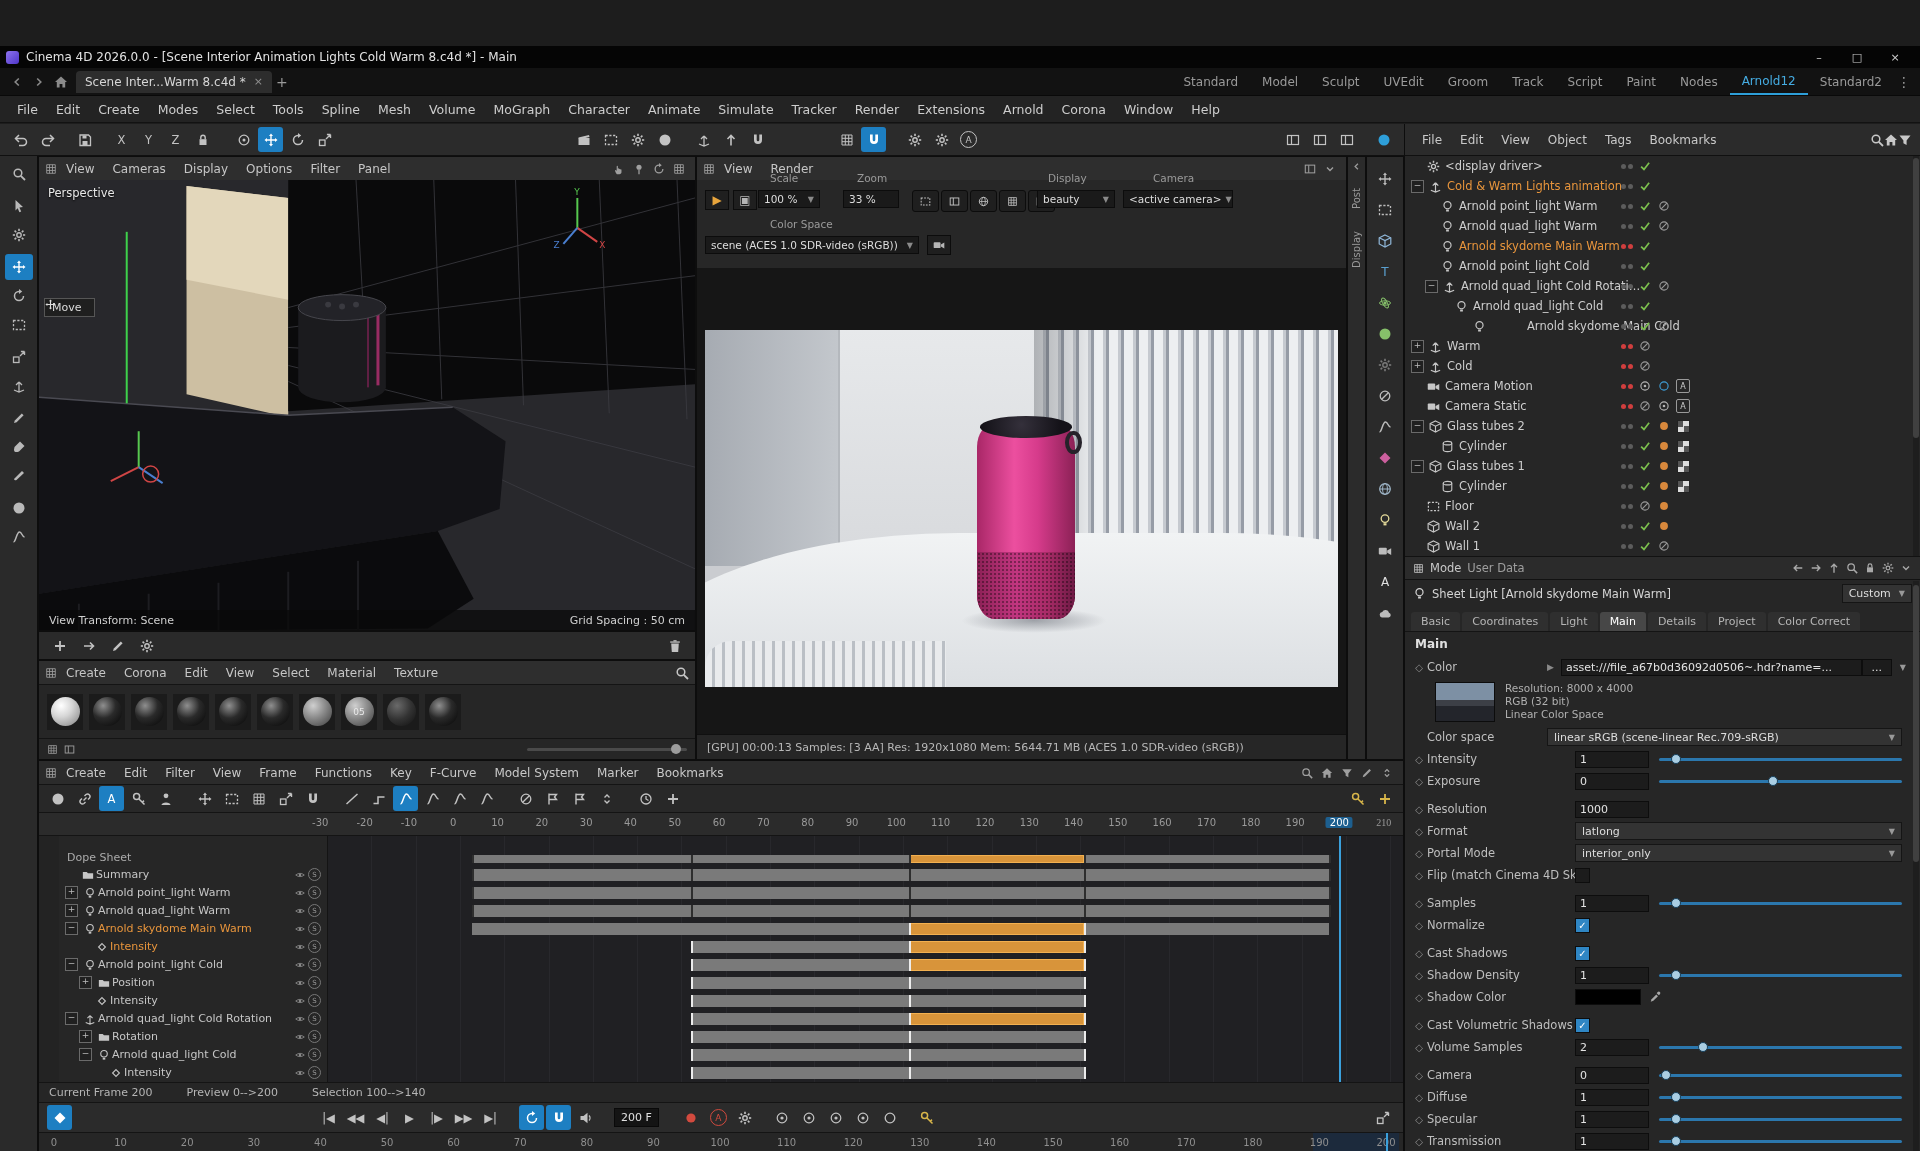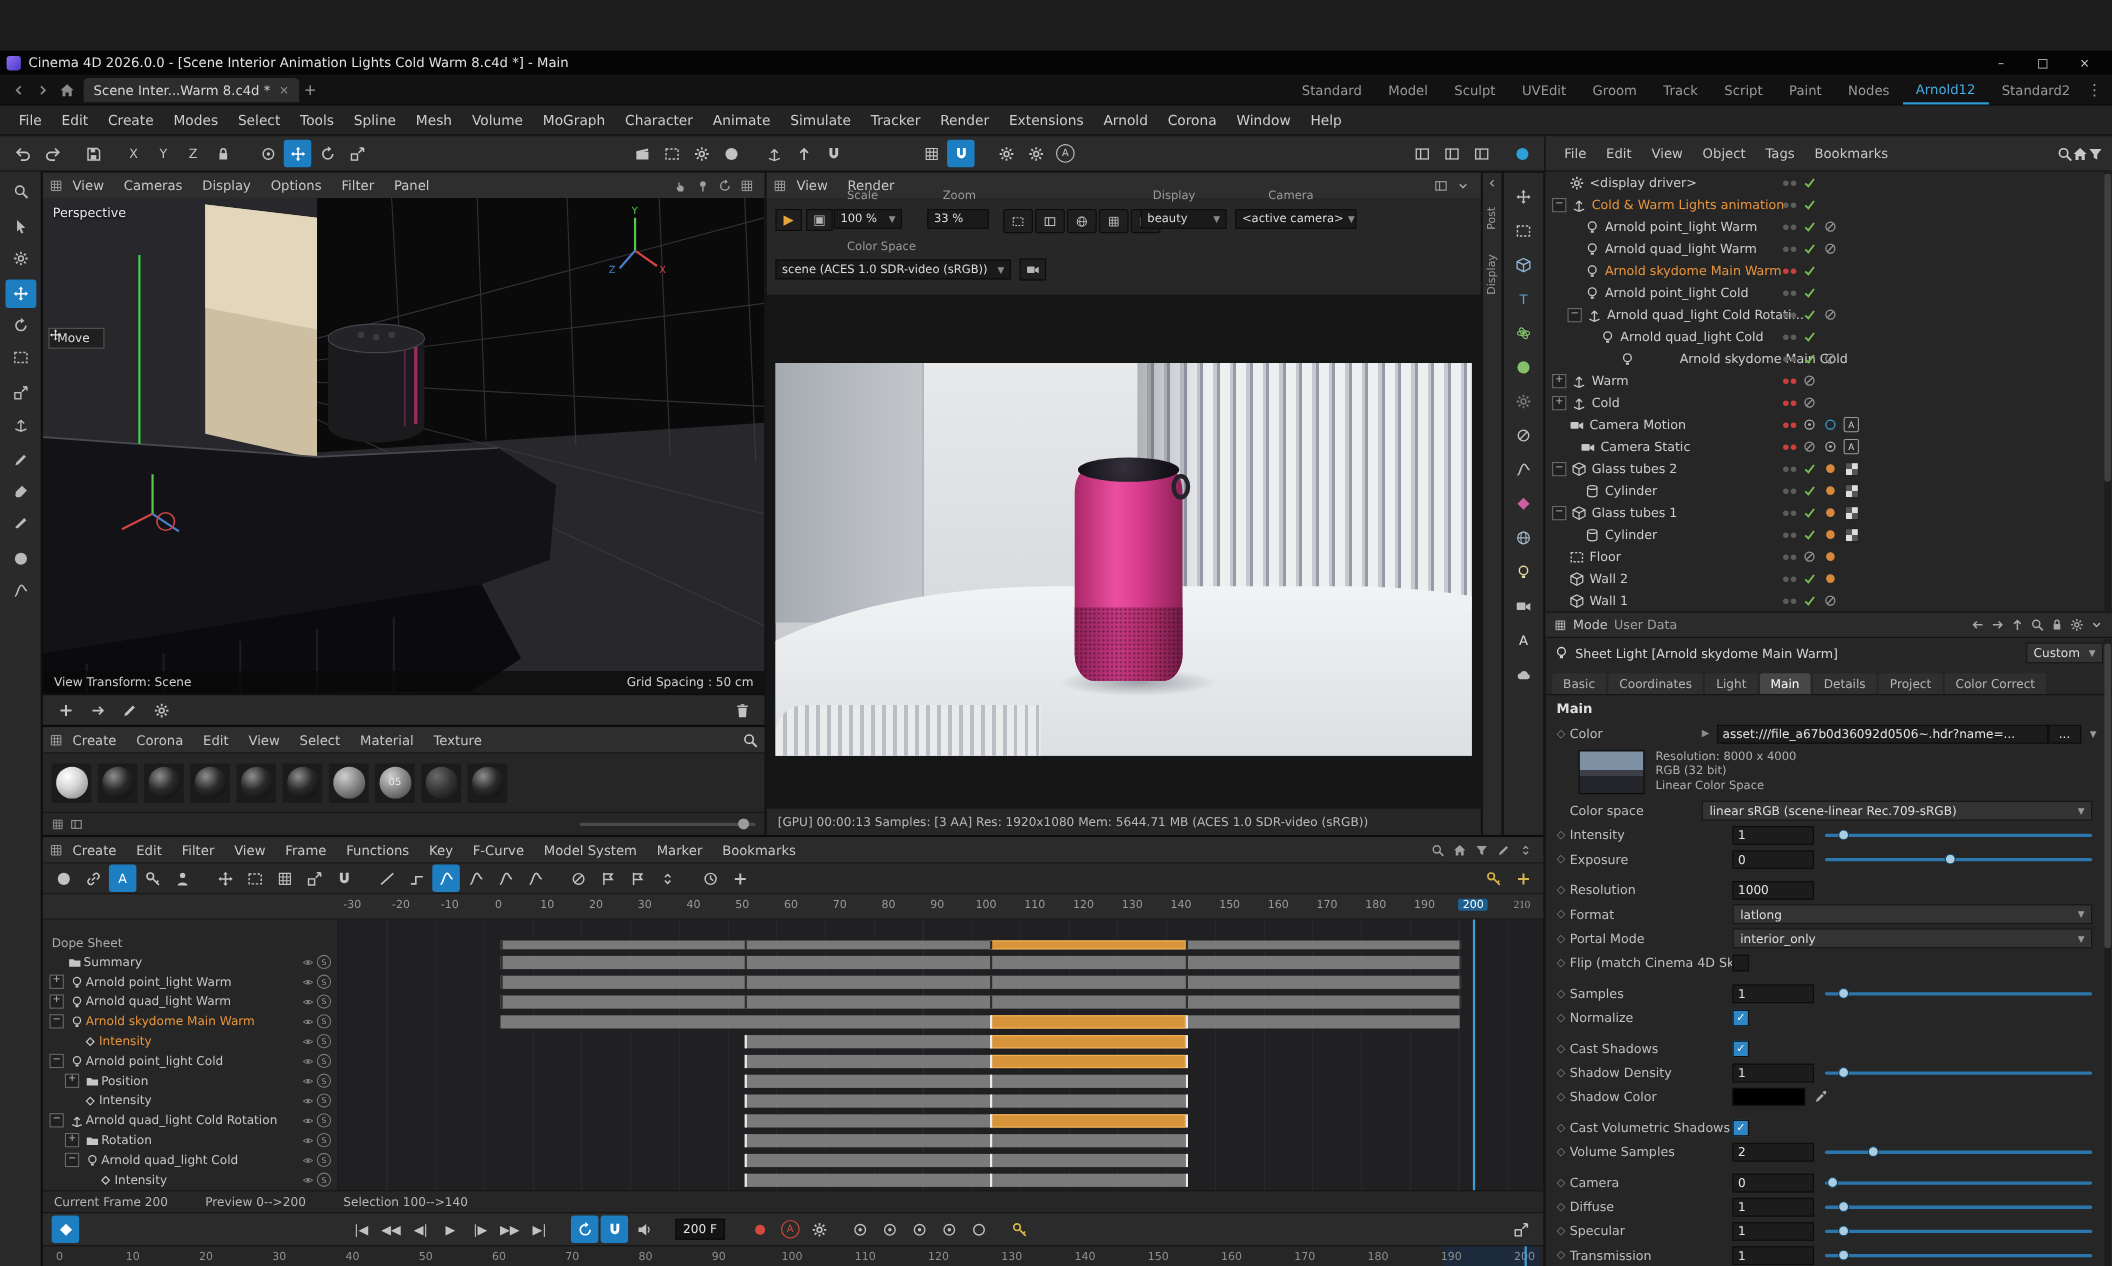--- a/index.html
+++ b/index.html
@@ -126,21 +126,21 @@
   .texthumb{width:58px;height:38px;background:linear-gradient(180deg,#7d90a4 0 45%,#3c3f46 45% 60%,#23252b 60% 100%);border:1px solid #0c0c0c;}
   .texinfo{font-size:10.5px;color:#b0b0b0;line-height:13px;}
   
   #timeline{left:38px;top:714px;width:1366px;height:419px;background:#232323;border:1px solid #0d0d0d;box-sizing:border-box;display:flex;flex-direction:column;}
   #tl-menu{height:24px;display:flex;align-items:center;padding:0 6px;background:#2b2b2b;border-bottom:1px solid #141414;font-size:12px;}
   #tl-toolbar{height:28px;display:flex;align-items:center;gap:2px;padding:0 6px;background:#282828;border-bottom:1px solid #141414;}
   #tl-ruler{height:22px;position:relative;background:#2b2b2b;border-bottom:1px solid #141414;}
   #tl-ruler-in{position:absolute;left:268px;width:1090px;height:100%;}
   .rtick{position:absolute;top:4px;transform:translateX(-50%);font-size:10px;color:#9a9a9a;}
   .rtick.hi{background:#1d5f8f;color:#fff;padding:0 4px;border-radius:2px;}
-  #tl-dope{flex:1;position:relative;display:flex;}
+  #tl-dope{flex:1;position:relative;display:flex;padding-left:20px;}
   #tl-tree{width:268px;background:#262626;border-right:1px solid #141414;}
   #tl-keys{position:relative;flex:1;background:#202023 repeating-linear-gradient(90deg,transparent 0 43.3px,#28282c 43.3px 44.3px);}
   .dope-head{height:30px;display:flex;align-items:flex-end;padding:2px 8px;font-size:11px;color:#ababab;box-sizing:border-box;}
   .trow{height:18px;display:flex;align-items:center;font-size:11px;color:#c6c6c6;padding-left:6px;white-space:nowrap;}
   .trow .rgt{margin-left:auto;display:flex;gap:3px;padding-right:6px;color:#8a8a8a;}
   .scircle{width:11px;height:11px;border:1px solid #777;border-radius:50%;font-size:7px;display:flex;align-items:center;justify-content:center;color:#999;}
   .krow{height:18px;position:relative;}
   .kbar{position:absolute;top:3px;height:12px;background:#7a7a7a;}
   .ksel{position:absolute;top:3px;height:12px;background:#d8943a;border:1px solid #f2b050;box-sizing:border-box;}
   .ktick{position:absolute;top:3px;width:2px;height:12px;}
@@ -1375,21 +1375,21 @@
                 <svg viewBox="0 0 14 14" width="12" height="12">
                   <circle cx="7" cy="7" r="4.8" fill="none" stroke="currentColor" stroke-width="1.3"></circle>
                 </svg>
               </span>
             </span>
             <span class="tag">
               <span class="abadge">A</span>
             </span>
           </span>
         </div>
-        <div class="om-row" style="padding-left: 16px;">
+        <div class="om-row" style="padding-left: 6px;">
           <span style="width: 14px; flex: 0 0 auto;"></span>
           <span class="om-ic ic">
             <svg viewBox="0 0 14 14" width="13" height="13">
               <rect x="0.8" y="3.8" width="8" height="6.8" rx="1" fill="currentColor"></rect>
               <path d="M9.2 6.4 L13.2 4.2 V11 L9.2 8.8 Z" fill="currentColor"></path>
             </svg>
           </span>
           <span class="om-label">Camera Static</span>
           <span class="om-cols">
             <span class="dotpair">

